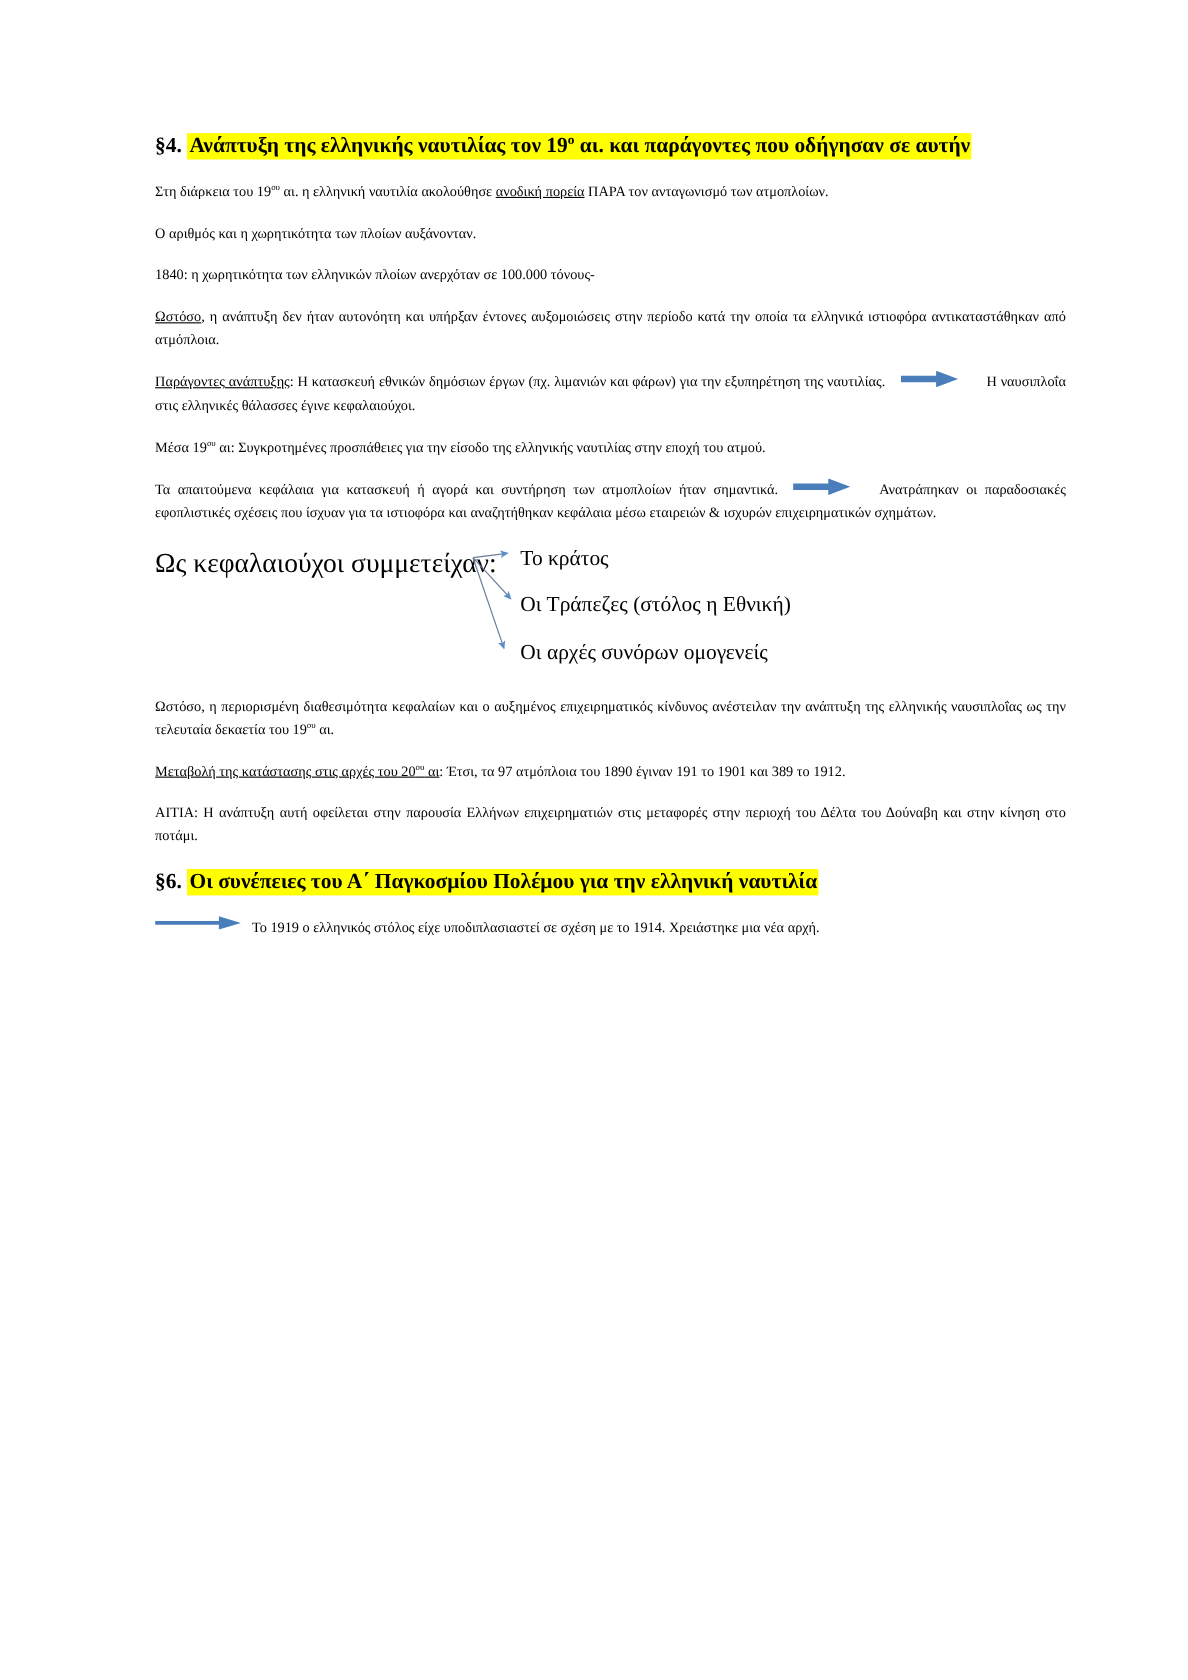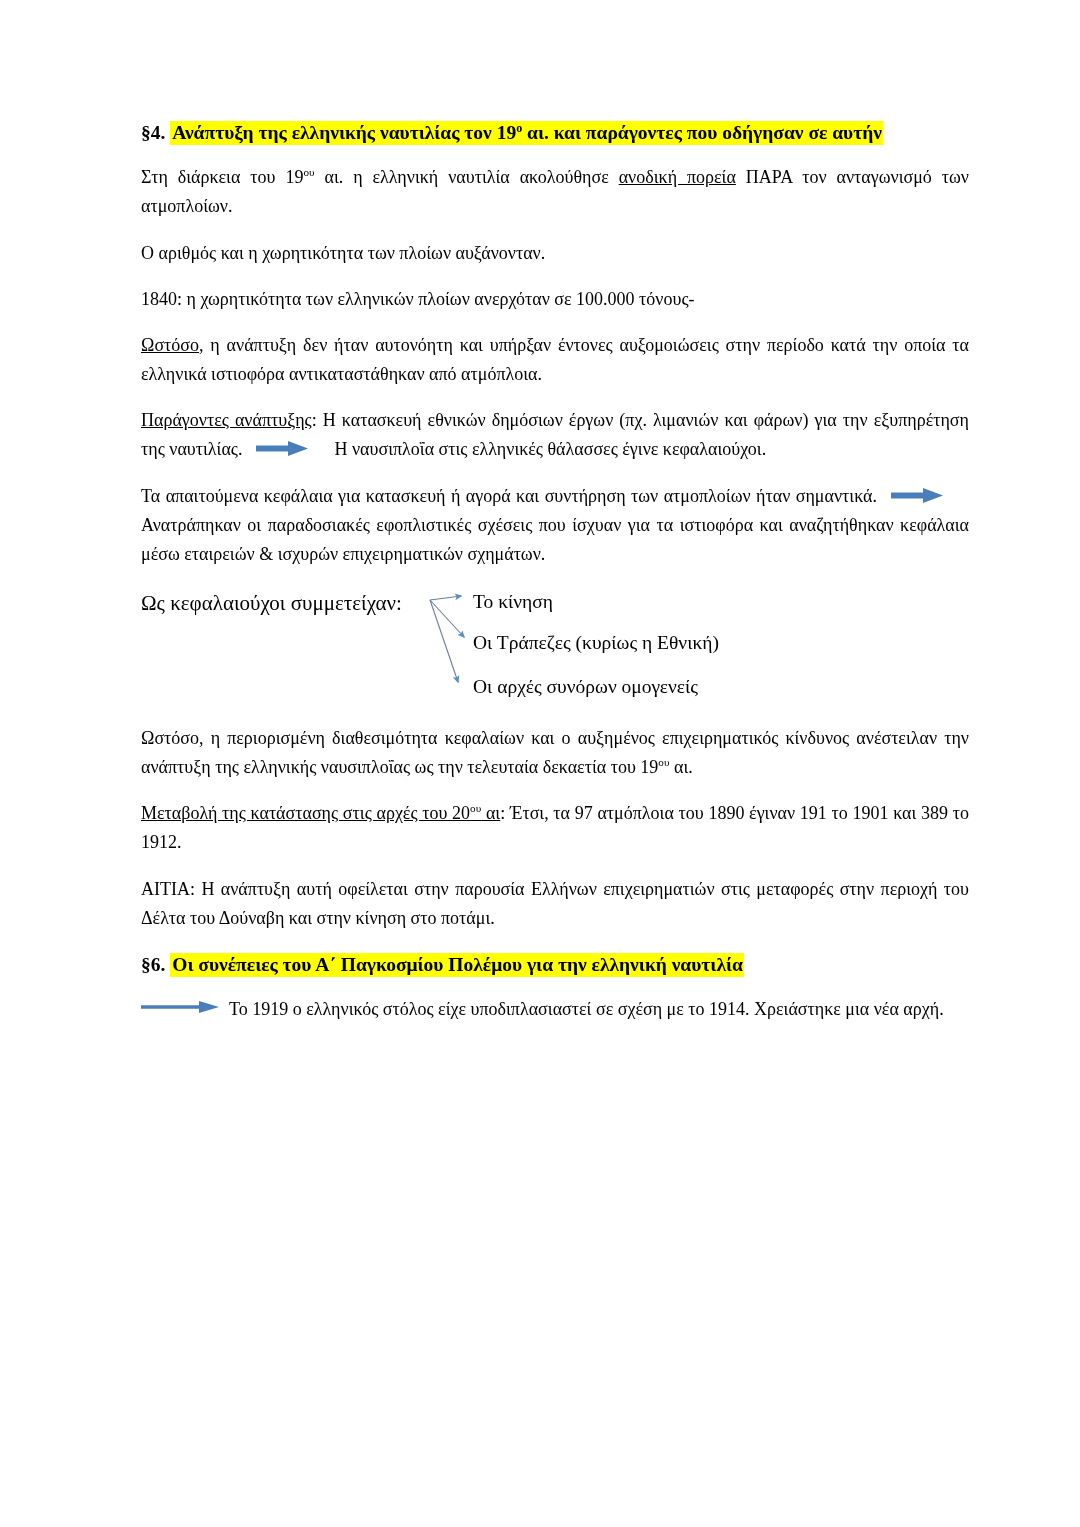--- a/index.html
+++ b/index.html
@@ -44,21 +44,21 @@
   .heading .sec-num {
     font-weight: bold;
   }
   .hl {
     background: #FFFF00;
     padding: 1px 1px 2px 2px;
   }
 
   
   p.body {
-    font-size: 18px;
+    font-size: 13px;
     line-height: 1.62;
     margin: 0 0 17px 0;
     text-align: justify;
     text-justify: inter-word;
   }
 
   .u { text-decoration: underline; }
 
   sup {
     font-size: 0.62em;
@@ -89,21 +89,21 @@
   
   .branch-block {
     position: relative;
     margin: 0 0 20px 0;
     height: 118px;
   }
   .branch-lead {
     position: absolute;
     left: 0;
     top: 0;
-    font-size: 21px;
+    font-size: 25px;
     line-height: 1.62;
     white-space: nowrap;
   }
   .branch-svg {
     position: absolute;
     left: 286px;
     top: 2px;
     width: 56px;
     height: 104px;
   }
@@ -137,42 +137,43 @@
 
 
     <p class="body"><span class="u">Ωστόσο</span><span>, η ανάπτυξη δεν ήταν αυτονόητη και υπήρξαν έντονες αυξομοιώσεις στην περίοδο κατά την οποία τα ελληνικά ιστιοφόρα αντικαταστάθηκαν από ατμόπλοια.</span></p>
 
     <p class="body"><span class="u">Παράγοντες ανάπτυξης</span><span>: Η κατασκευή εθνικών δημόσιων έργων (πχ. λιμανιών και φάρων) για την εξυπηρέτηση της ναυτιλίας.</span><span class="arrow-inline">
         <svg viewBox="0 0 52 15" width="52" height="15" xmlns="http://www.w3.org/2000/svg">
           <polygon points="0,4.5 32,4.5 32,0 52,7.5 32,15 32,10.5 0,10.5" fill="#4A7EBB"></polygon>
         </svg></span><span>Η ναυσιπλοΐα στις ελληνικές θάλασσες έγινε κεφαλαιούχοι.</span></p>
 
 
+    <p class="body"><span>Μέσα 19</span><sup>ου</sup><span> αι: Συγκροτημένες προσπάθειες για την είσοδο της ελληνικής ναυτιλίας στην εποχή του ατμού.</span></p>
 
     <p class="body"><span>Τα απαιτούμενα κεφάλαια για κατασκευή ή αγορά και συντήρηση των ατμοπλοίων ήταν σημαντικά.</span><span class="arrow-inline">
         <svg viewBox="0 0 52 15" width="52" height="15" xmlns="http://www.w3.org/2000/svg">
           <polygon points="0,4.5 32,4.5 32,0 52,7.5 32,15 32,10.5 0,10.5" fill="#4A7EBB"></polygon>
         </svg></span><span>Ανατράπηκαν οι παραδοσιακές εφοπλιστικές σχέσεις που ίσχυαν για τα ιστιοφόρα και αναζητήθηκαν κεφάλαια μέσω εταιρειών &amp; ισχυρών επιχειρηματικών σχημάτων.</span></p>
 
     <div class="branch-block">
       <div class="branch-lead">Ως κεφαλαιούχοι συμμετείχαν:</div>
       <div class="branch-svg">
         <svg viewBox="0 0 56 104" width="56" height="104" xmlns="http://www.w3.org/2000/svg">
           <defs>
             <marker id="bhead" markerWidth="7" markerHeight="7" refX="5.6" refY="3.5" orient="auto">
               <polygon points="0,0.4 7,3.5 0,6.6 1.6,3.5" fill="#5B8DC8"></polygon>
             </marker>
           </defs>
           <line x1="3" y1="12" x2="34" y2="8" stroke="#6A7F9B" stroke-width="1.1" marker-end="url(#bhead)"></line>
           <line x1="3" y1="12" x2="37" y2="49" stroke="#6A7F9B" stroke-width="1.1" marker-end="url(#bhead)"></line>
           <line x1="3" y1="12" x2="31" y2="94" stroke="#6A7F9B" stroke-width="1.1" marker-end="url(#bhead)"></line>
         </svg>
       </div>
-      <div class="branch-item i0">Το κίνηση</div>
-      <div class="branch-item i1">Οι Τράπεζες (κυρίως η Εθνική)</div>
+      <div class="branch-item i0">Το κράτος</div>
+      <div class="branch-item i1">Οι Τράπεζες (στόλος η Εθνική)</div>
       <div class="branch-item i2">Οι αρχές συνόρων ομογενείς</div>
     </div>
 
     <p class="body"><span>Ωστόσο, η περιορισμένη διαθεσιμότητα κεφαλαίων και ο αυξημένος επιχειρηματικός κίνδυνος ανέστειλαν την ανάπτυξη της ελληνικής ναυσιπλοΐας ως την τελευταία δεκαετία του 19</span><sup>ου</sup><span> αι.</span></p>
 
     <p class="body"><span class="u"><span>Μεταβολή της κατάστασης στις αρχές του 20</span><sup>ου</sup><span> αι</span></span><span>: Έτσι, τα 97 ατμόπλοια του 1890 έγιναν 191 το 1901 και 389 το 1912.</span></p>
 
     <p class="body">ΑΙΤΙΑ: Η ανάπτυξη αυτή οφείλεται στην παρουσία Ελλήνων επιχειρηματιών στις μεταφορές στην περιοχή του Δέλτα του Δούναβη και στην κίνηση στο ποτάμι.</p>
 
     <div class="heading">

